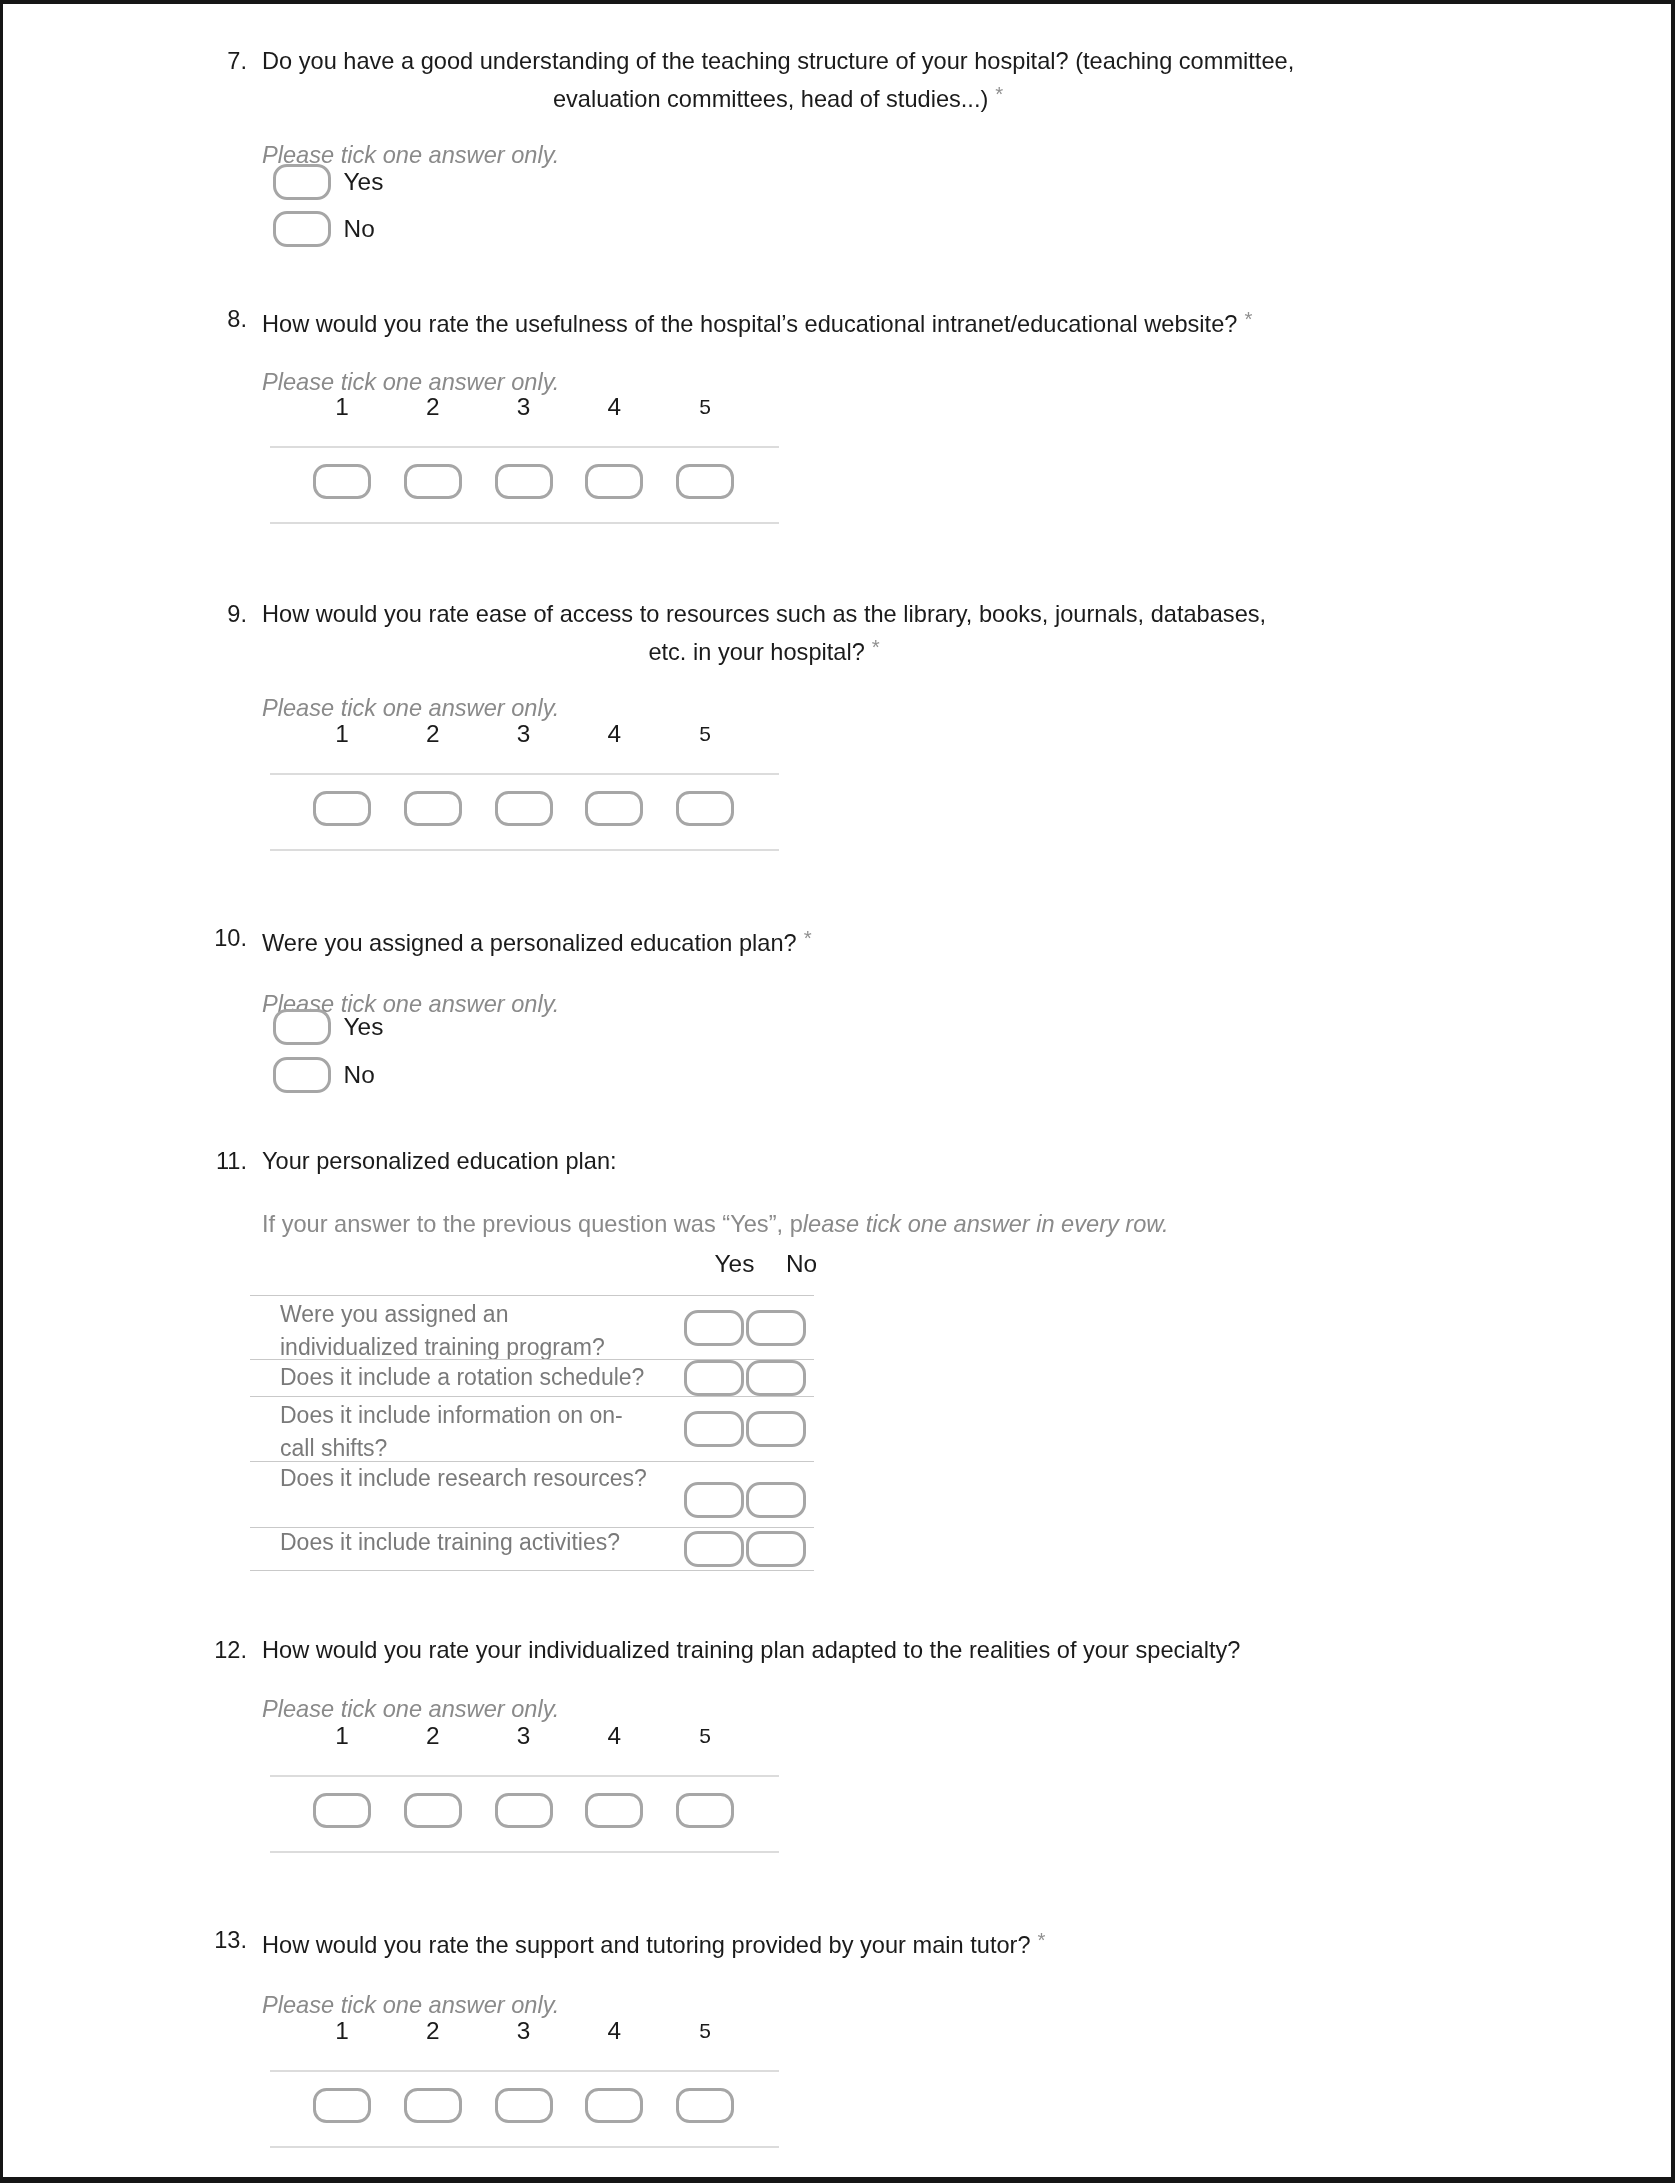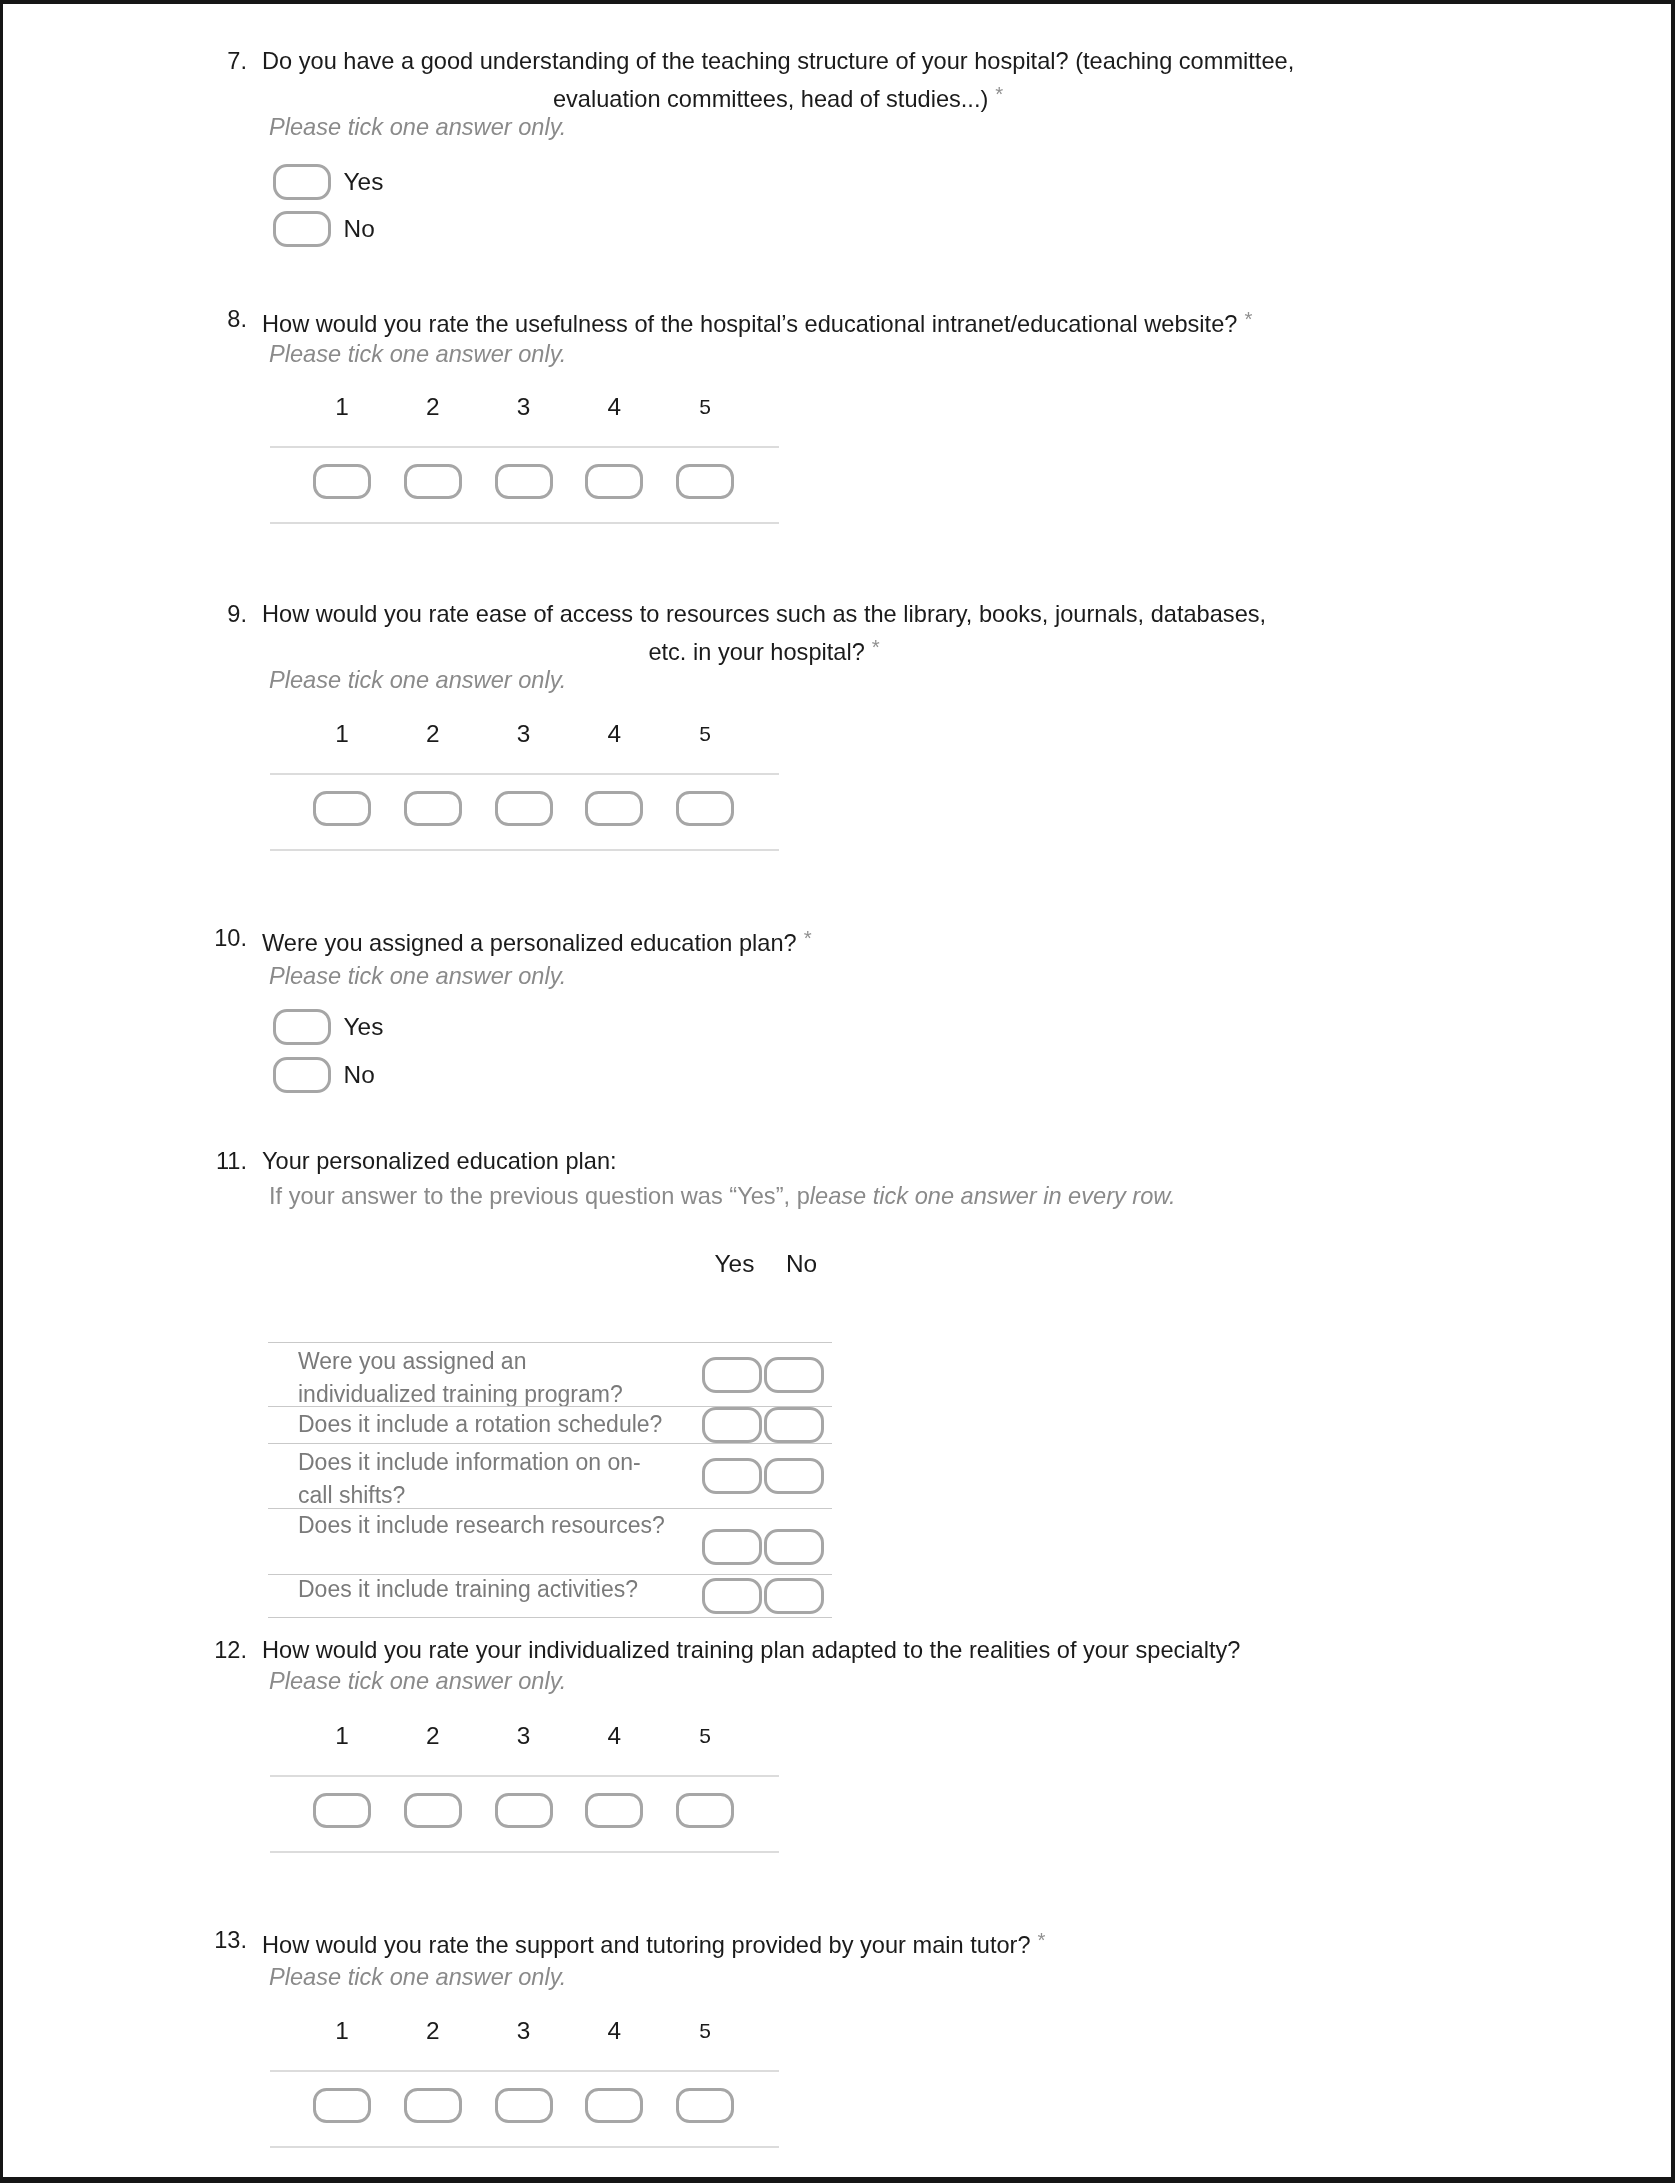--- a/index.html
+++ b/index.html
@@ -17,22 +17,22 @@
   .qnum{
     position:absolute; left:181px; top:0; width:63px; text-align:right;
     font-size:23.6px; line-height:33px; color:var(--ink); white-space:pre;
   }
   .qtext{
     position:absolute; left:259px; top:0; font-size:23.6px; line-height:33px;
     color:var(--ink); white-space:pre;text-align:center;
   }
   .req{color:#909090; font-size:20.4px; vertical-align:6.3px; margin-left:7px; letter-spacing:0;}
   .qhint{
-    position:absolute; left:266px; font-size:23.6px; line-height:33px;
-    color:var(--hint); font-style:italic; white-space:pre;
+    position:absolute; left:259px; font-size:23.6px; line-height:33px;
+    color:var(--hint); font-style:italic; white-space:pre;margin-top:28px;
   }
   .qhint .upright{font-style:normal;}
   
   .optrow{position:absolute; left:270px; height:36px; display:flex; align-items:center;}
   .oval{
     display:inline-block; box-sizing:border-box; background:#ffffff;
     border:3.9px solid var(--oval-border); border-radius:14px;
   }
   .oval-yn{width:58px; height:36px; flex:0 0 auto;}
   .optlabel{margin-left:12.6px; font-size:24.4px; color:var(--ink); white-space:pre;}
@@ -41,21 +41,21 @@
   .scale-nums{position:absolute; left:43px; top:0; width:421px; display:flex; justify-content:space-between;}
   .snum{width:58px; text-align:center; font-size:24.4px; line-height:28px; color:var(--ink);}
   .snum.n5{font-size:21px;}
   .sline{position:absolute; left:0; width:509px; height:2.4px; background:var(--line);}
   .sline.top{top:53px;}
   .sline.bottom{top:129px;}
   .scale-ovals{position:absolute; left:43px; top:71px; width:421px; display:flex; justify-content:space-between;}
   .soval{width:58px; height:35px; border-radius:13.4px;}
   
   .ghead{position:absolute; width:63px; text-align:center; font-size:24.4px; line-height:28px; color:var(--ink);}
-  .grid-rows{position:absolute; left:265px; width:564px;margin-top:47px;}
+  .grid-rows{position:absolute; left:247px; width:564px;}
   .grow{position:relative; border-top:1.6px solid var(--grid-line); box-sizing:border-box;}
   .grow.last{border-bottom:1.6px solid var(--grid-line);}
   .glabel{
     position:absolute; left:30px; top:2.4px; font-size:23px; line-height:33px;
     color:var(--grid-text); white-space:pre;
   }
   .gpair{position:absolute; left:434px; top:50%; transform:translateY(-50%); display:flex;}
   .goval{width:60px; height:36px; border-radius:14px;}
   .goval + .goval{margin-left:1.6px;}
 </style>

